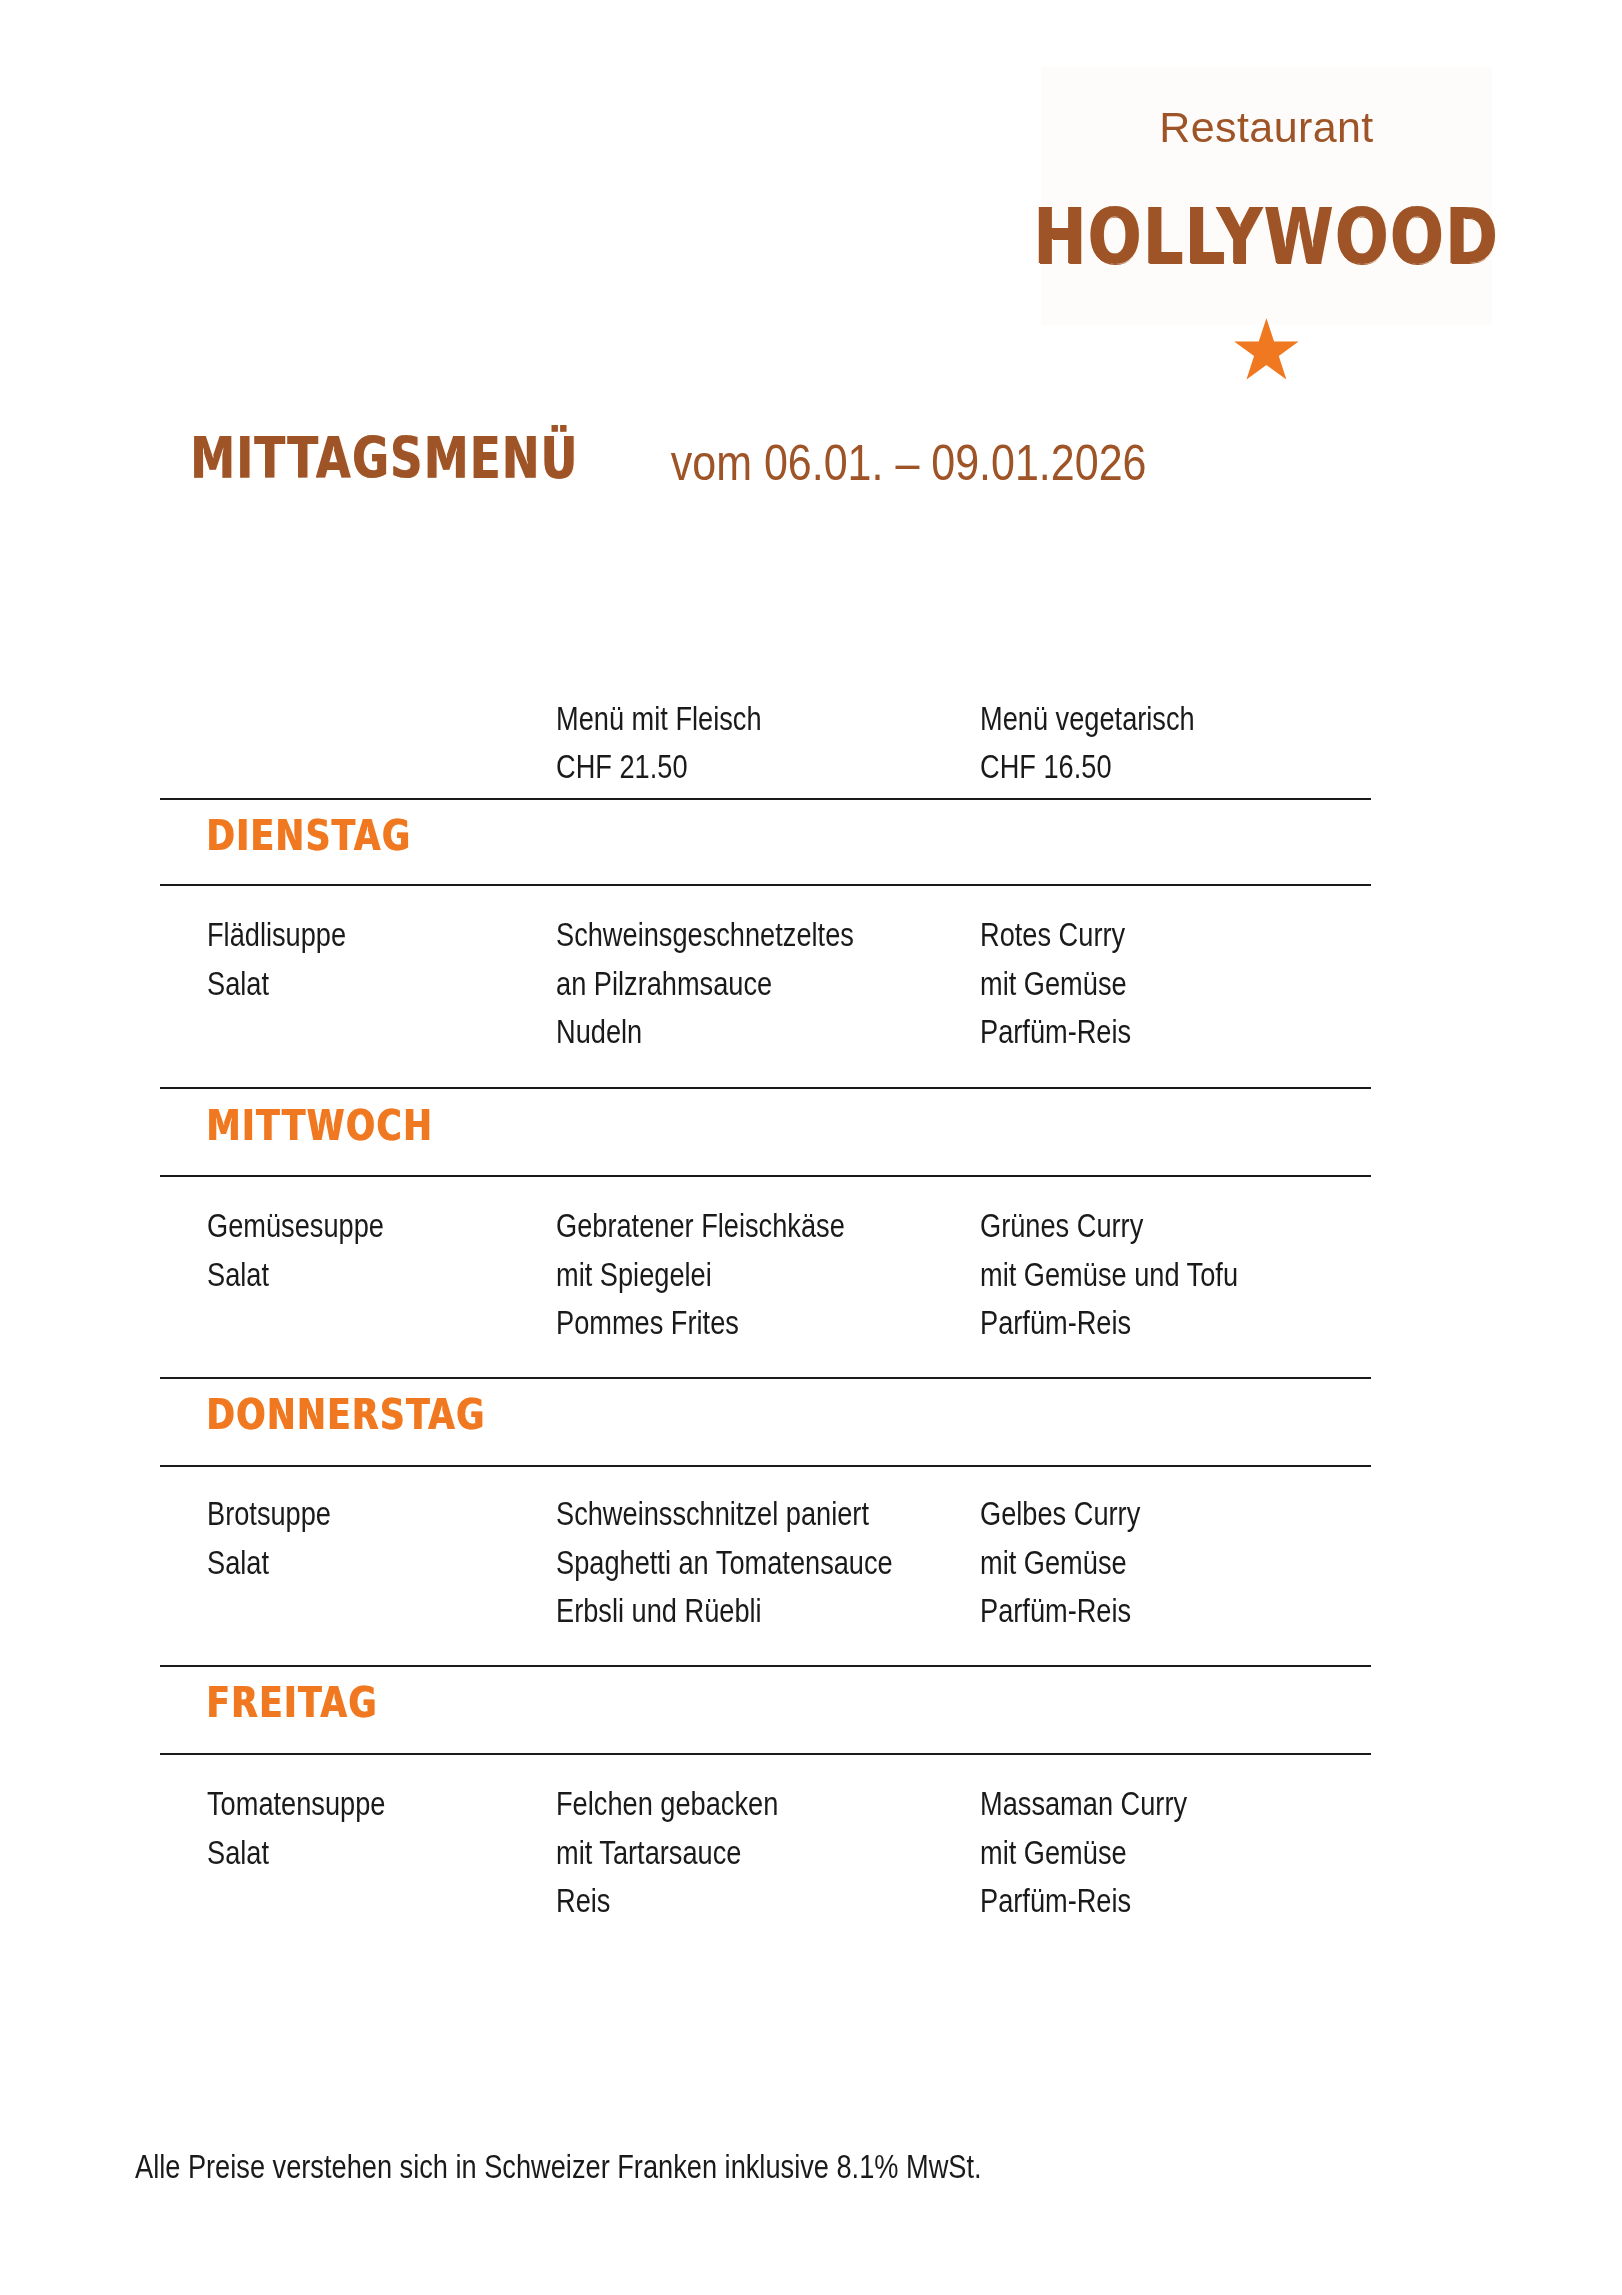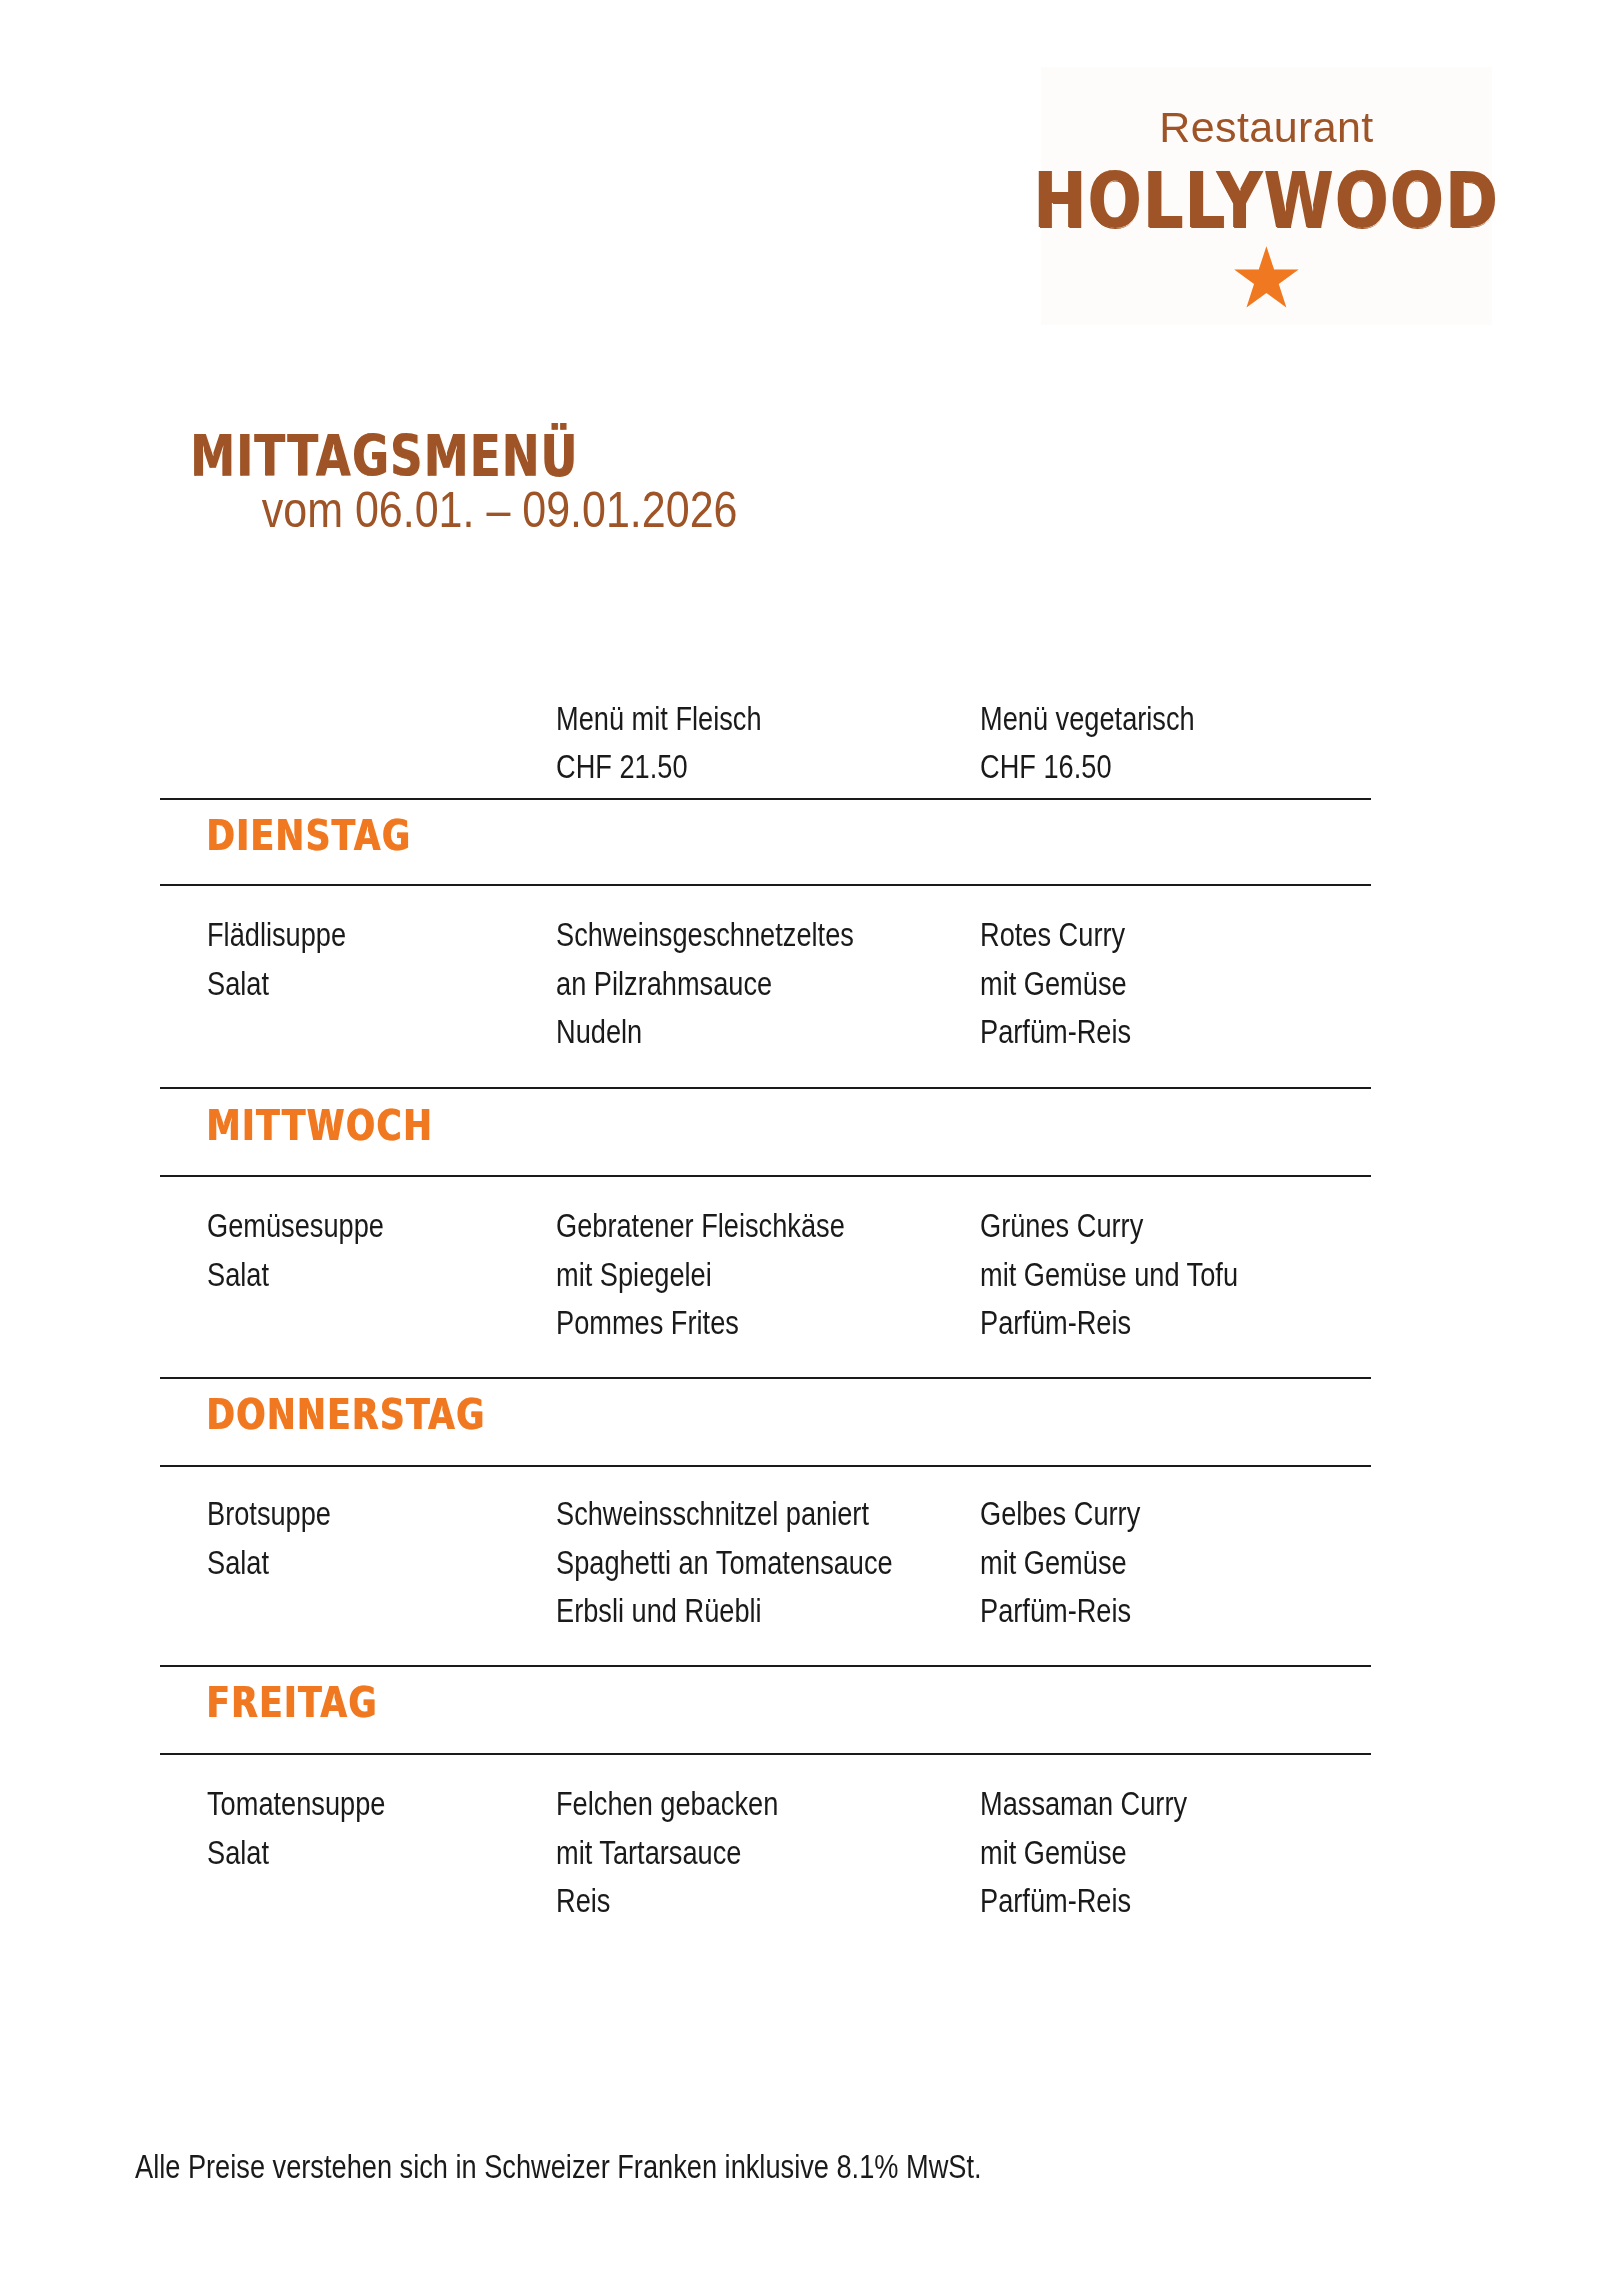--- a/index.html
+++ b/index.html
@@ -21,20 +21,21 @@
     position: absolute;
     left: 1041px;
     top: 67px;
     width: 451px;
     height: 258px;
     background: #fdfcfb;
     display: flex;
     flex-direction: column;
     align-items: center;
     justify-content: flex-start;
+    gap: 36px;
   }
   .logo-restaurant {
     margin-top: 39px;
     font-family: "Liberation Sans", sans-serif;
     font-size: 43px;
     font-weight: 400;
     letter-spacing: 0.4px;
     color: #9E5426;
     line-height: 1;
   }
@@ -59,23 +60,22 @@
     line-height: 0.72;
     color: #F07820;
   }
 
   
   .title-row {
     position: absolute;
     left: 191px;
     top: 438px;
     display: flex;
-    align-items: flex-start;
-    white-space: nowrap;
-    flex-direction: column;
+    align-items: center;
+    white-space: nowrap;
   }
   .title-main {
     font-family: "DejaVu Sans", sans-serif;
     font-size: 47px;
     font-weight: 700;
     letter-spacing: 1.6px;
     color: #9E5426;
     line-height: 1;
     transform: scaleY(1.22) scaleX(0.95);
     transform-origin: left bottom;

